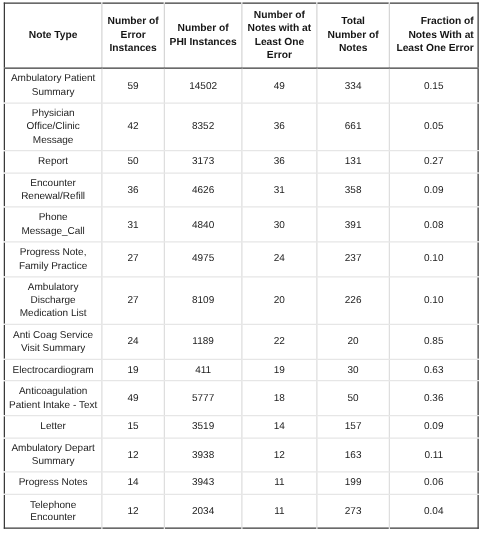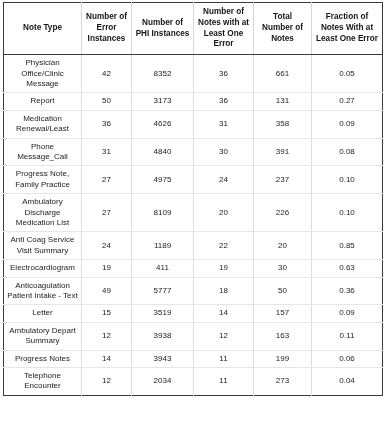--- a/index.html
+++ b/index.html
@@ -46,20 +46,21 @@
     vertical-align: middle;
     line-height: 1.32;
     padding: 4px 3px 4px 3px;
     border-right: 1px solid #d6d6d6;
     border-bottom: 1.5px solid #3a3a3a;
     background: #ffffff;
     word-wrap: break-word;
   }
   thead th.last-col {
     border-right: none;
+    text-align: right;
   }
   thead th.thick-left {
     border-left: 1.5px solid #6d6d6d;
   }
 
   tbody td {
     font-size: 8px;
     color: #1c1c1c;
     text-align: center;
     vertical-align: middle;
@@ -101,37 +102,45 @@
         <th>Note Type</th>
         <th>Number of Error Instances</th>
         <th>Number of PHI Instances</th>
         <th>Number of Notes with at Least One Error</th>
         <th>Total Number of Notes</th>
         <th class="last-col thick-left">Fraction of Notes With at Least One Error</th>
       </tr>
     </thead>
     <tbody>
       <tr>
+        <td class="note-type-cell">Ambulatory Patient Summary</td>
+        <td>59</td>
+        <td>14502</td>
+        <td>49</td>
+        <td>334</td>
+        <td class="last-col thick-left">0.15</td>
+      </tr>
+      <tr>
         <td class="note-type-cell">Physician Office/Clinic Message</td>
         <td>42</td>
         <td>8352</td>
         <td>36</td>
         <td>661</td>
         <td class="last-col thick-left">0.05</td>
       </tr>
       <tr>
         <td class="note-type-cell">Report</td>
         <td>50</td>
         <td>3173</td>
         <td>36</td>
         <td>131</td>
         <td class="last-col thick-left">0.27</td>
       </tr>
       <tr>
-        <td class="note-type-cell">Medication Renewal/Least</td>
+        <td class="note-type-cell">Encounter Renewal/Refill</td>
         <td>36</td>
         <td>4626</td>
         <td>31</td>
         <td>358</td>
         <td class="last-col thick-left">0.09</td>
       </tr>
       <tr>
         <td class="note-type-cell">Phone Message_Call</td>
         <td>31</td>
         <td>4840</td>

